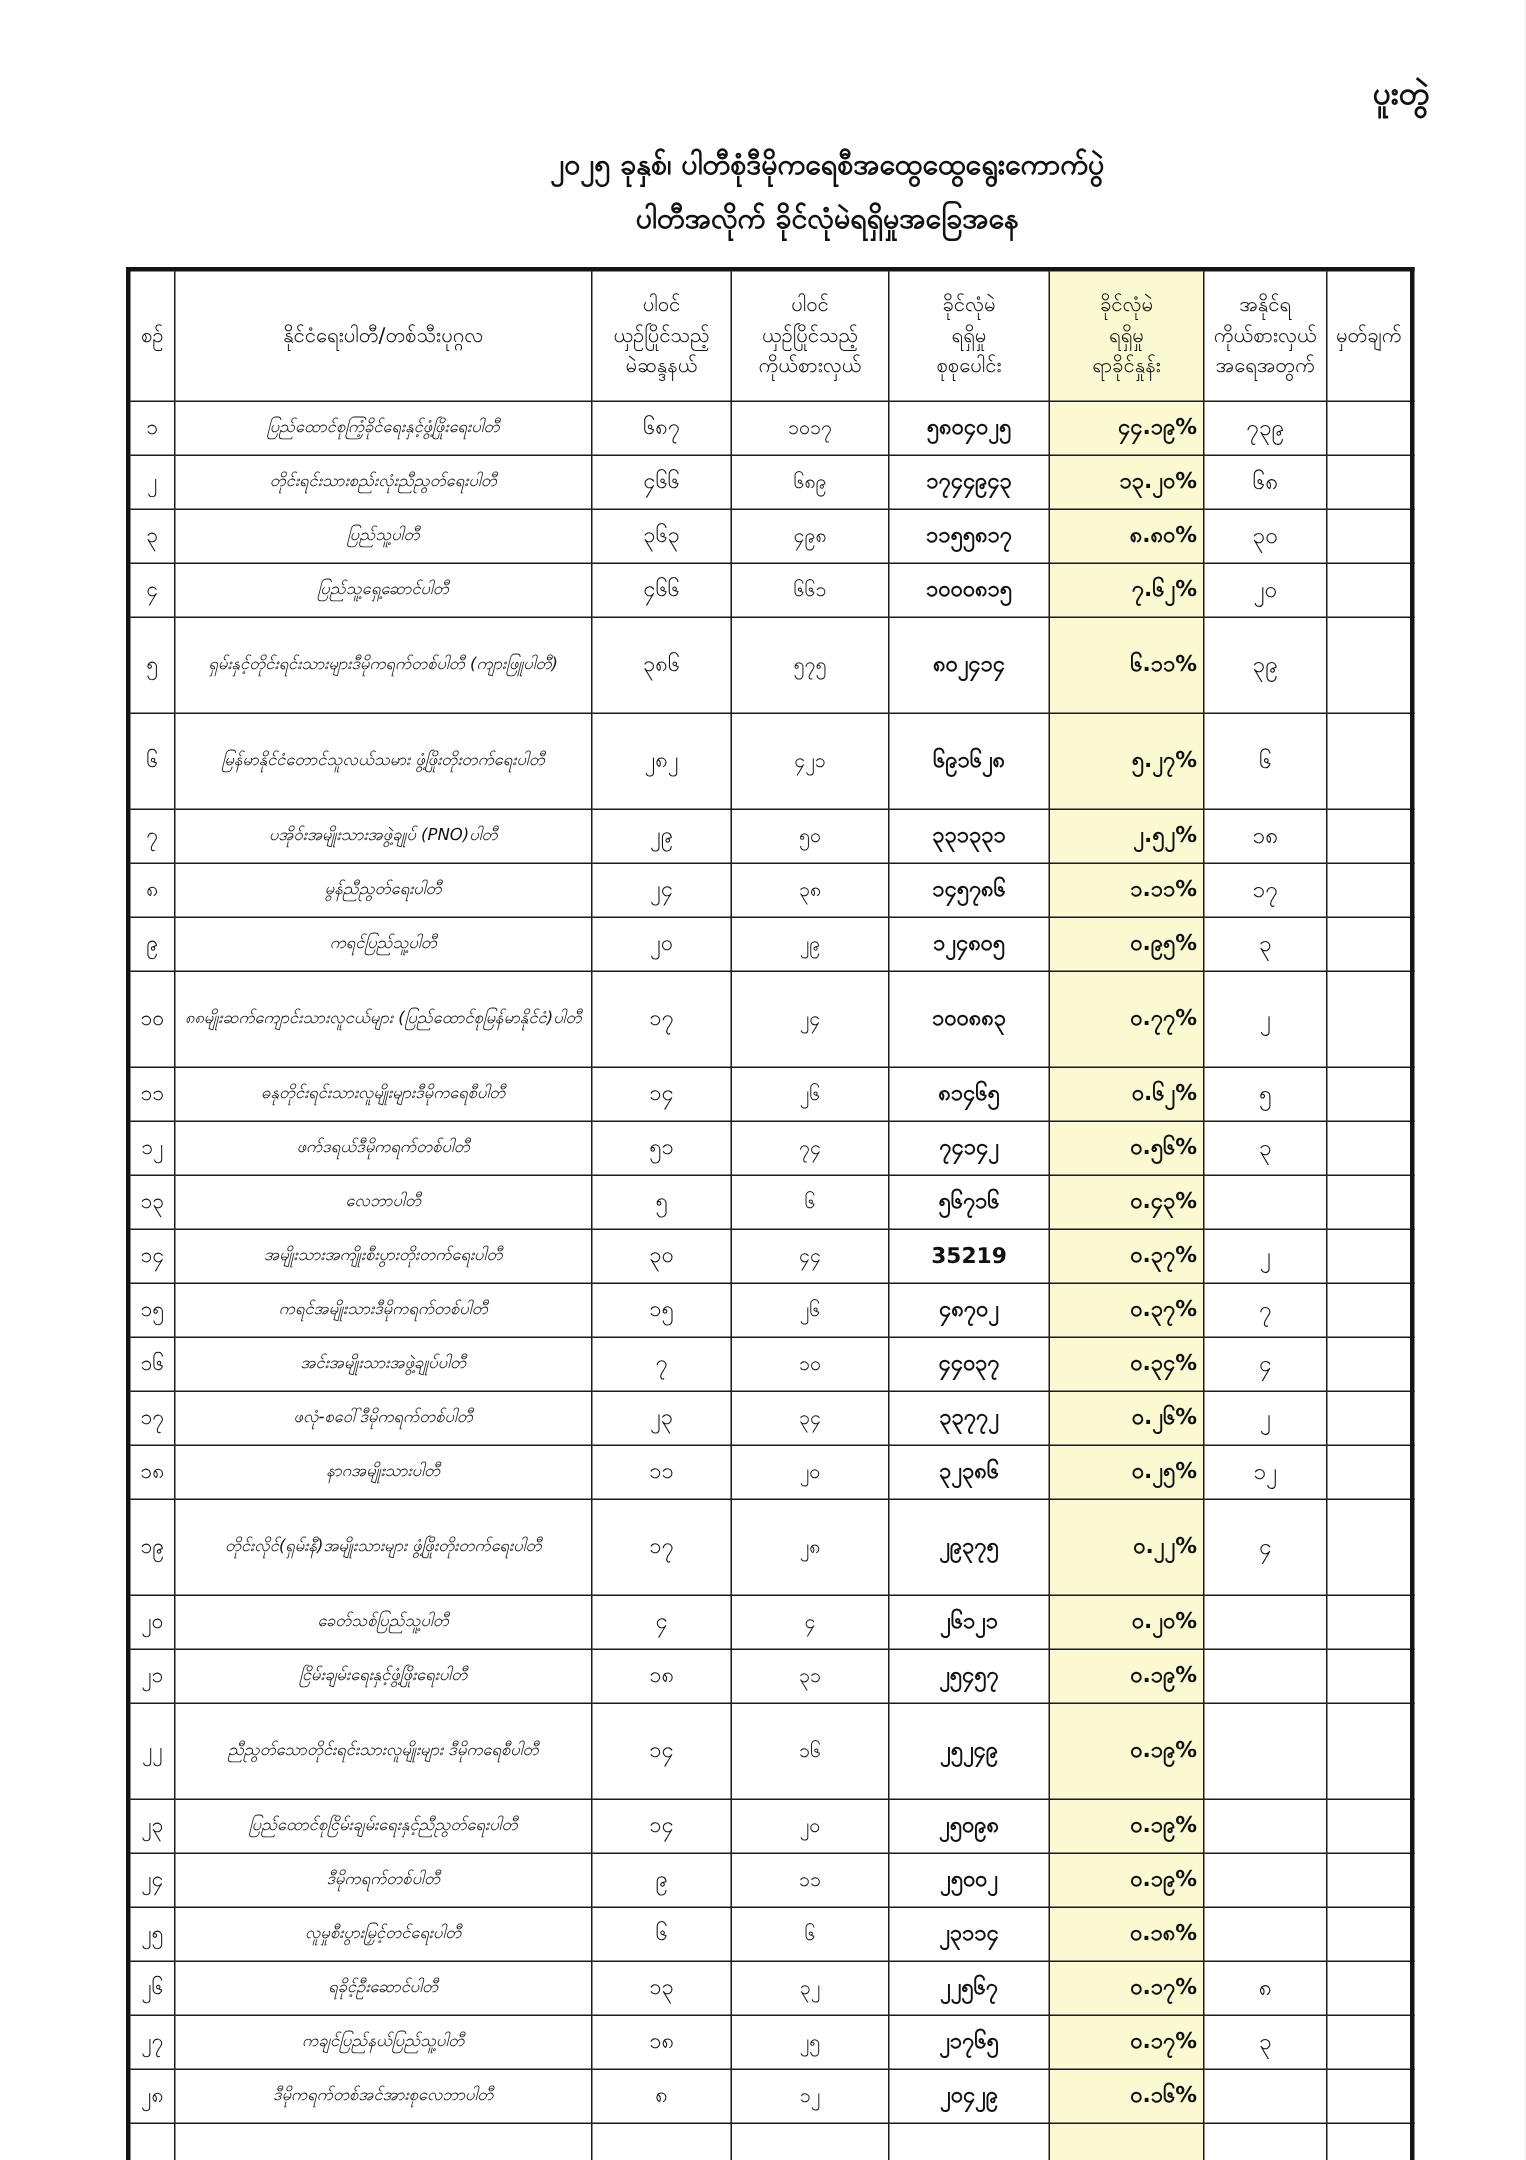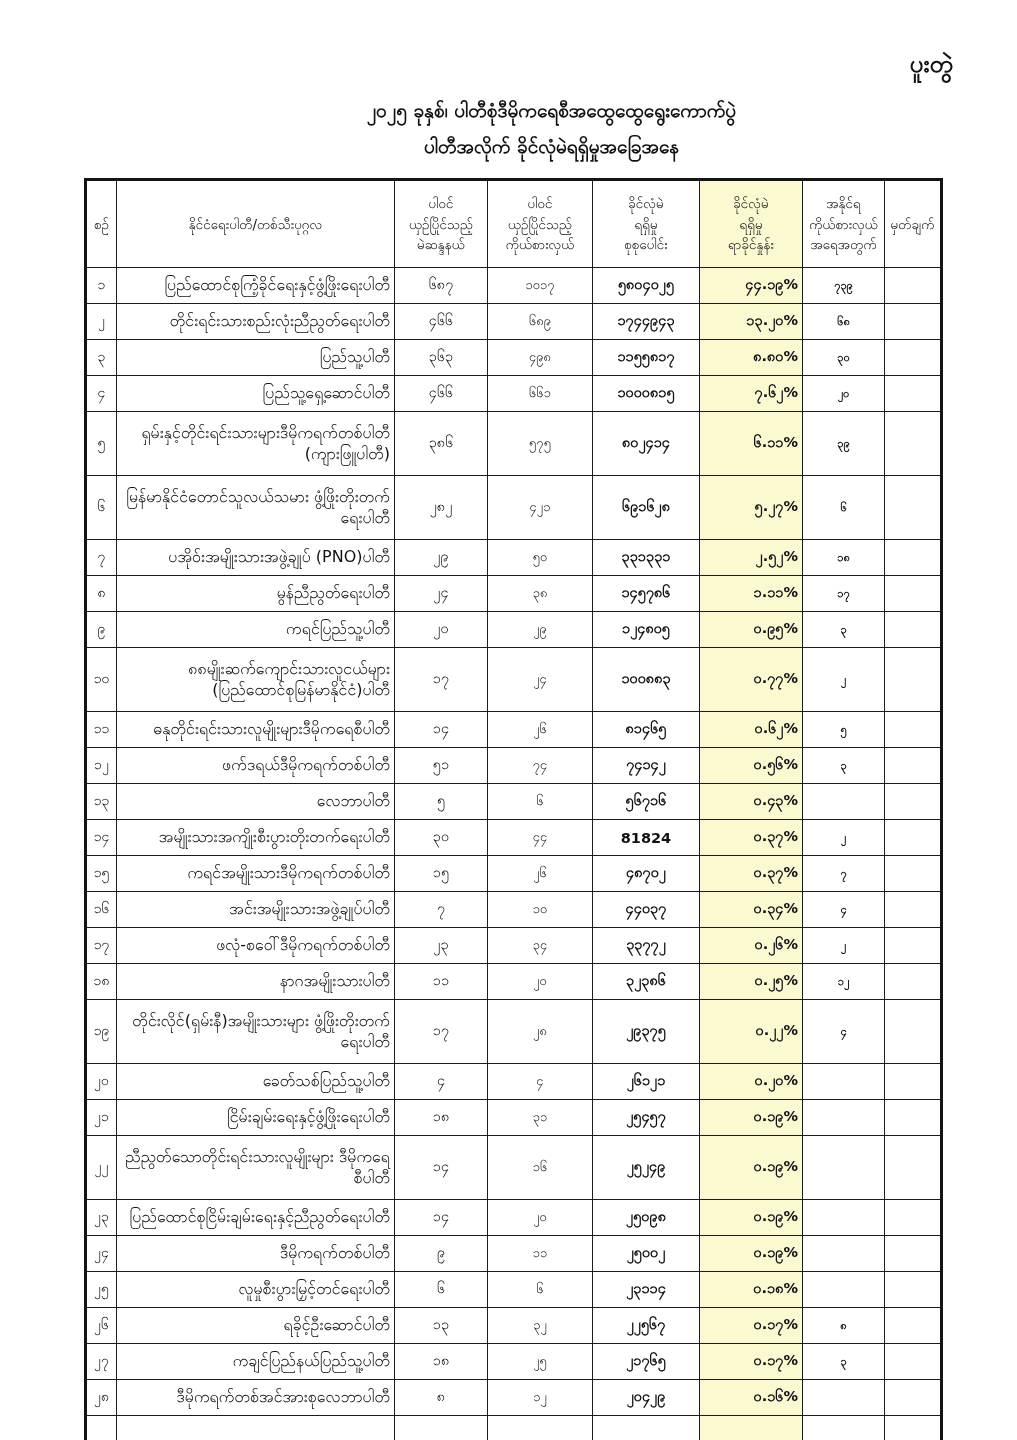--- a/index.html
+++ b/index.html
@@ -3,21 +3,21 @@
 <meta charset="utf-8">
 <style>
   html,body { margin:0; padding:0; background:#e8e8e8; }
   .page {
     position:relative; width:1017px; height:1440px; margin:0 auto;
     background:#ffffff; overflow:hidden; color:#111;
     font-family:"DejaVu Sans", sans-serif;
   }
   .corner-label {
     position:absolute; top:48px; right:64px;
-    font-size:24px; font-weight:bold;
+    font-size:21px; font-weight:bold;
   }
   .doc-title {
     position:absolute; top:92px; left:0; width:100%;
     text-align:center; font-size:19px; font-weight:bold; line-height:36px;padding-left:43px;
   }
   table.results {
     position:absolute; top:178px; left:84px; width:856px;
     border-collapse:collapse; table-layout:fixed;
     border:3px solid #141414;
   }
@@ -30,26 +30,26 @@
   thead tr { height:88px; }
   thead th {
     font-size:13.5px; font-weight:normal; text-align:center; line-height:1.55;
     background:#ffffff;
     margin-left:48px;
   }
   tbody tr.row-normal { height:36px; }
   tbody tr.row-tall   { height:64px; }
   tbody tr.row-partial{ height:40px; }
   td.c-seq    { text-align:center; font-size:14px; }
-  td.c-party  { text-align:right;   font-size:16px; line-height:1.3; padding-left:6px; }
+  td.c-party  { text-align:center;   font-size:11px; line-height:1.3; padding-left:6px;font-style:italic; }
   td.c-const  { text-align:center; font-size:14.5px; }
   td.c-cand   { text-align:center; font-size:13px; }
   td.c-votes  { text-align:center;  font-size:14.5px; font-weight:bold; padding-right:9px; }
   td.c-pct    { text-align:right;  font-size:14.5px; font-weight:bold; padding-right:9px; }
-  td.c-win    { text-align:center; font-size:11px; font-weight:bold; }
+  td.c-win    { text-align:center; font-size:15px; font-weight:normal; }
   td.c-remark { text-align:center; font-size:13.5px; }
   .hl { background:#fbf9d2; }
 </style>
 </head>
 <body>
 
 <div class="page">
 
   <div class="corner-label">ပူးတွဲ</div>
 
@@ -236,21 +236,21 @@
           <td class="c-votes">၅၆၇၁၆</td>
           <td class="c-pct hl">၀.၄၃%</td>
           <td class="c-win"></td>
           <td class="c-remark"></td>
         </tr>
         <tr class="row-normal">
           <td class="c-seq">၁၄</td>
           <td class="c-party">အမျိုးသားအကျိုးစီးပွားတိုးတက်ရေးပါတီ</td>
           <td class="c-const">၃၀</td>
           <td class="c-cand">၄၄</td>
-          <td class="c-votes">81824</td>
+          <td class="c-votes">35219</td>
           <td class="c-pct hl">၀.၃၇%</td>
           <td class="c-win">၂</td>
           <td class="c-remark"></td>
         </tr>
         <tr class="row-normal">
           <td class="c-seq">၁၅</td>
           <td class="c-party">ကရင်အမျိုးသားဒီမိုကရက်တစ်ပါတီ</td>
           <td class="c-const">၁၅</td>
           <td class="c-cand">၂၆</td>
           <td class="c-votes">၄၈၇၀၂</td>

